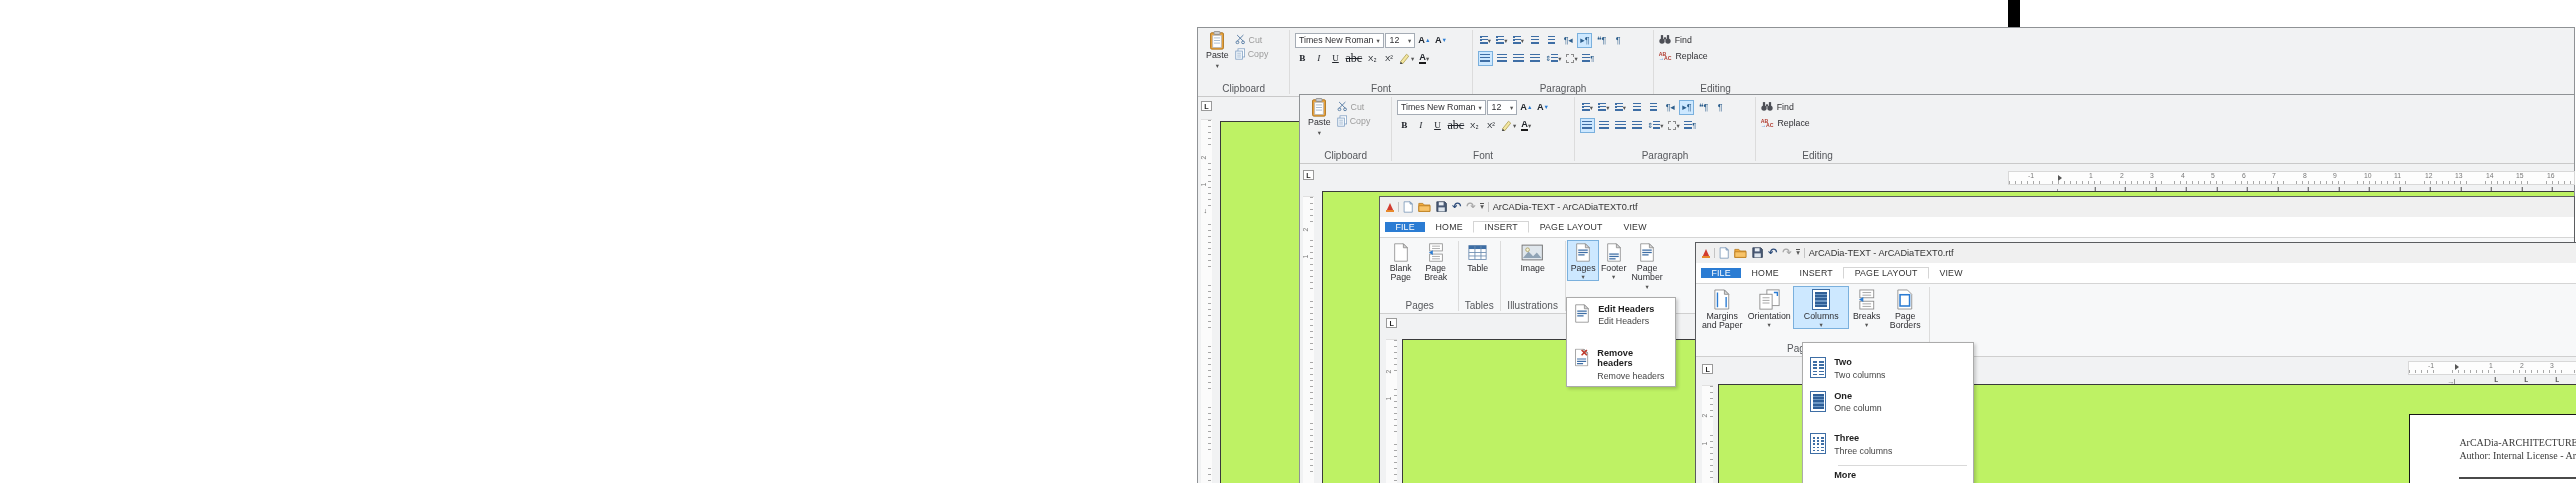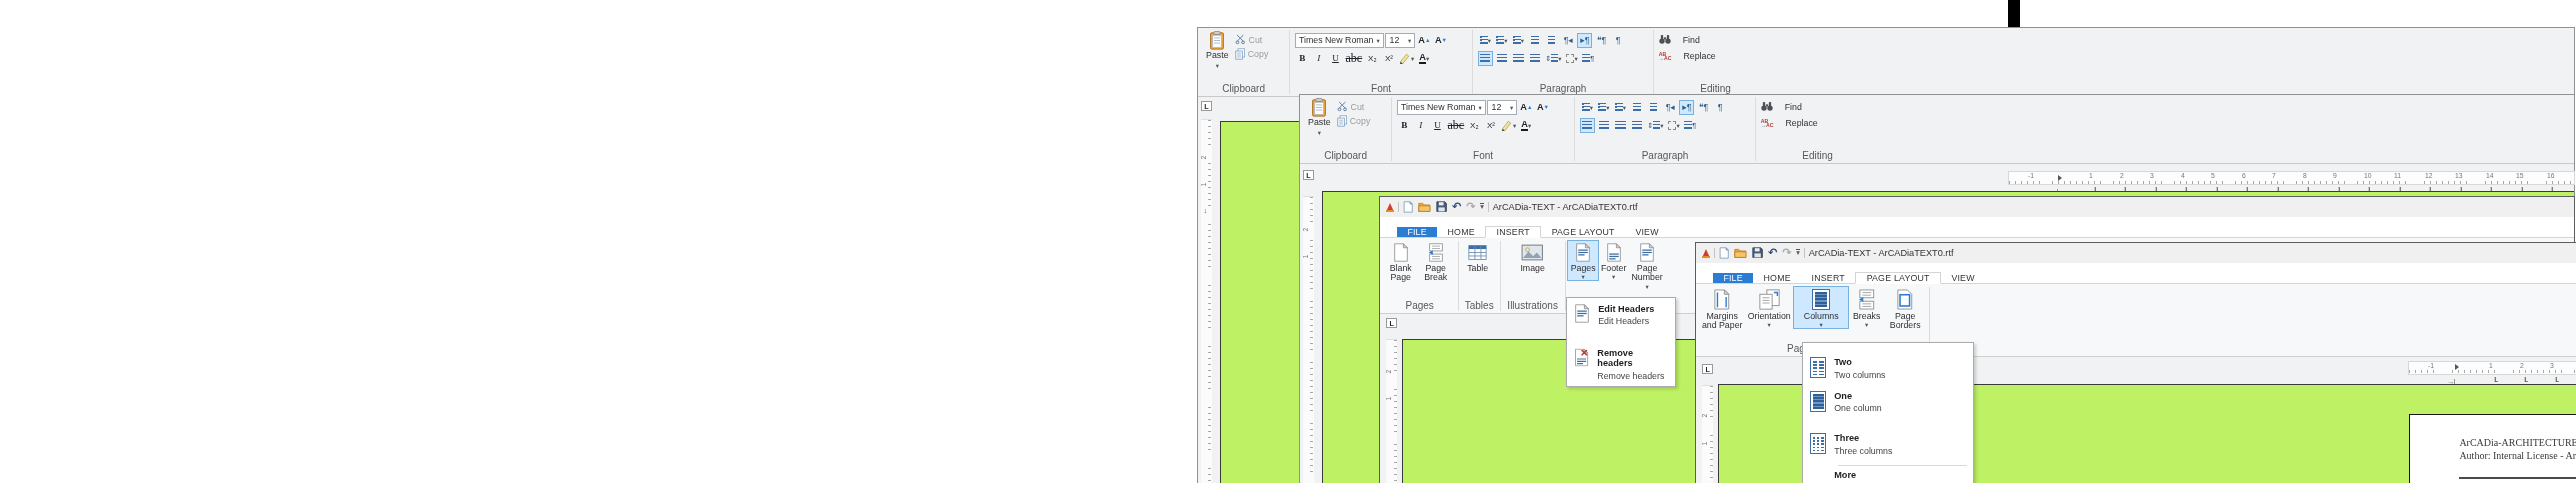--- a/index.html
+++ b/index.html
@@ -10,21 +10,21 @@
   .win{position:absolute;background:#f1f2f3;border:0.8px solid #8f9295;border-bottom:none}
   .titlebar{height:20px;display:flex;align-items:center;gap:4px;padding:0 6.4px;background:#f0f0f0;font-size:9.2px;color:#333;white-space:nowrap}
   .tsep{width:0.8px;height:10.4px;background:#c4c4c4}
   .logo{width:0;height:0;border-left:4.8px solid transparent;border-right:4.8px solid transparent;border-bottom:9.6px solid #d23b2e;position:relative}
   .logo::after{content:"";position:absolute;left:-4px;top:7.2px;width:8px;height:2.4px;background:#e8892c}
   .qat{display:flex;align-items:center;gap:4.8px}
   .qat svg{display:block}
   .undo{color:#2e4d7b;font-size:11.2px;font-weight:bold;line-height:1}
   .redo{color:#a9a9a9;font-size:11.2px;font-weight:bold;line-height:1}
   .custcar{font-size:7.2px;color:#555;border-top:0.8px solid #555;line-height:6.4px}
-  .tabs{height:21px;display:flex;align-items:flex-end;background:#fff;border-bottom:0.8px solid #d5d5d5;padding-left:17px}
+  .tabs{height:21px;display:flex;align-items:center;background:#fff;border-bottom:0.8px solid #d5d5d5;padding-left:5px}
   .tab{display:flex;align-items:center;padding:0 10.4px;color:#333;letter-spacing:0.2px}
   .tab.file{background:#2b7cd3;color:#fff}
   .tab.active{border:0.8px solid #d5d5d5;border-bottom-color:#fff;background:#fff;margin-bottom:-0.8px}
   .ribbon{background:#f7f8f9;border-bottom:0.8px solid #cfcfcf;display:flex;align-items:stretch;position:relative;padding:1.6px 0 0 3.2px}
   .rsep{width:0.8px;background:#dcdcdc;margin:1.6px 1.6px 2.4px 1.6px}
   .rgrp{position:relative;display:flex;align-items:flex-start;padding-bottom:12px}
   .glabel{position:absolute;left:0;right:0;bottom:1.6px;text-align:center;color:#56585c;font-size:10px;white-space:nowrap}
   .bigbtn{display:flex;flex-direction:column;align-items:center;padding:2.4px 1.6px 0 1.6px;border:0.8px solid transparent;
           text-align:center;line-height:9.6px;font-size:8.8px;color:#2f2f33}
   .bigbtn .lbl{margin-top:1.6px;white-space:pre-line}
@@ -81,21 +81,21 @@
   .colic{position:relative;width:16px;height:21px;border:0.8px solid #3e6ea5;background:#fff;display:flex;gap:1.6px;padding:2.4px 1.6px}
   .colbar{flex:1;background:repeating-linear-gradient(to bottom,#3e6ea5 0 1.6px,transparent 1.6px 3.2px)}
   .colic.solid .colbar{background:repeating-linear-gradient(to bottom,#2f5f97 0 2px,#6d97c4 2px 3.2px)}
   .colic.more{border:none;padding:0;gap:1.6px}
   .colic.more .sq{width:7.2px;height:6.4px;border:0.8px solid #3e6ea5;background:repeating-linear-gradient(to bottom,#3e6ea5 0 1.2px,transparent 1.2px 2.4px);align-self:flex-end}
   
   .page{position:absolute;background:#fff;border:1.6px solid #161616}
   .doctext{position:absolute;font-family:"Liberation Serif","DejaVu Serif",serif;font-size:10px;line-height:12.8px;color:#3a3a3a;white-space:nowrap}
   .docrule{position:absolute;height:1.6px;background:#4a4a4a}
   .blackbar{position:absolute;background:#000}
-  .edrow{display:flex;align-items:center;gap:12px;height:13.6px;color:#2f2f33}
+  .edrow{display:flex;align-items:center;gap:4px;height:13.6px;color:#2f2f33}
 </style>
 </head>
 <body>
 
 <svg width="0" height="0" style="position:absolute">
   <defs>
     <symbol id="i-doc" viewBox="0 0 20 24">
       <path d="M2 1 h11 l5 5 v17 h-16 z" fill="#fff" stroke="#8a8a8a"></path>
       <path d="M13 1 l5 5 h-5 z" fill="#d8d8d8" stroke="#8a8a8a"></path>
     </symbol>

